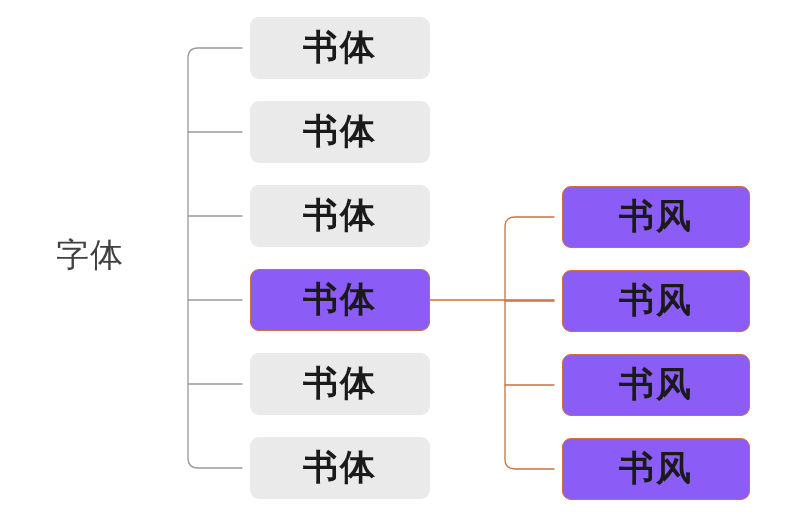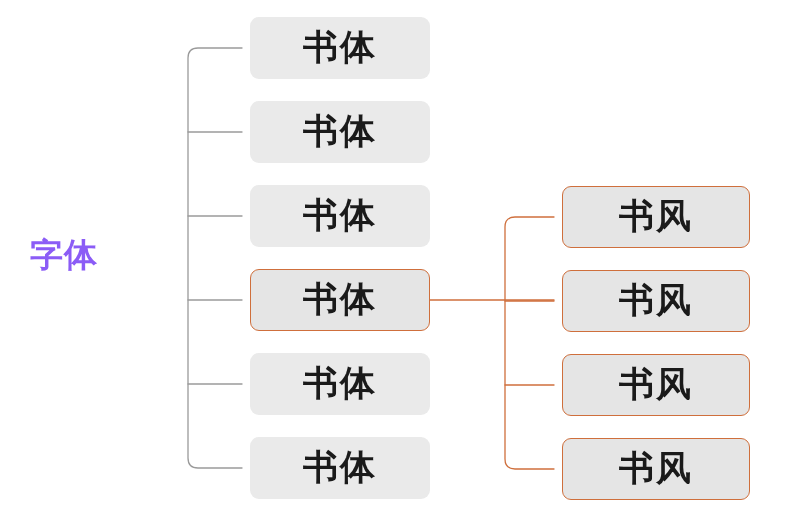--- a/index.html
+++ b/index.html
@@ -24,23 +24,24 @@
     top: 0;
     width: 800px;
     height: 518px;
     pointer-events: none;
   }
   .root-label {
     position: absolute;
     left: 30px;
     top: 238px;
     width: 120px;
+    text-align: center;
     font-size: 33px;
-    font-weight: bold;
-    color: #8b5cf6;
+    font-weight: normal;
+    color: #404040;
     letter-spacing: 1px;
     line-height: 1;
     white-space: nowrap;
   }
   .node {
     position: absolute;
     display: flex;
     align-items: center;
     justify-content: center;
     box-sizing: border-box;
@@ -52,21 +53,21 @@
     letter-spacing: 2px;
     line-height: 1;
     white-space: nowrap;
     border: 1.6px solid transparent;
   }
   .node.plain {
     background: #eaeaea;
     border-color: transparent;
   }
   .node.accent {
-    background: #e5e5e5;
+    background: #8b5cf6;
     border-color: #cf6f3c;
   }
   .node-label {
     display: block;
     transform: translateY(-1px);
   }
 </style>
 </head>
 <body>
 

